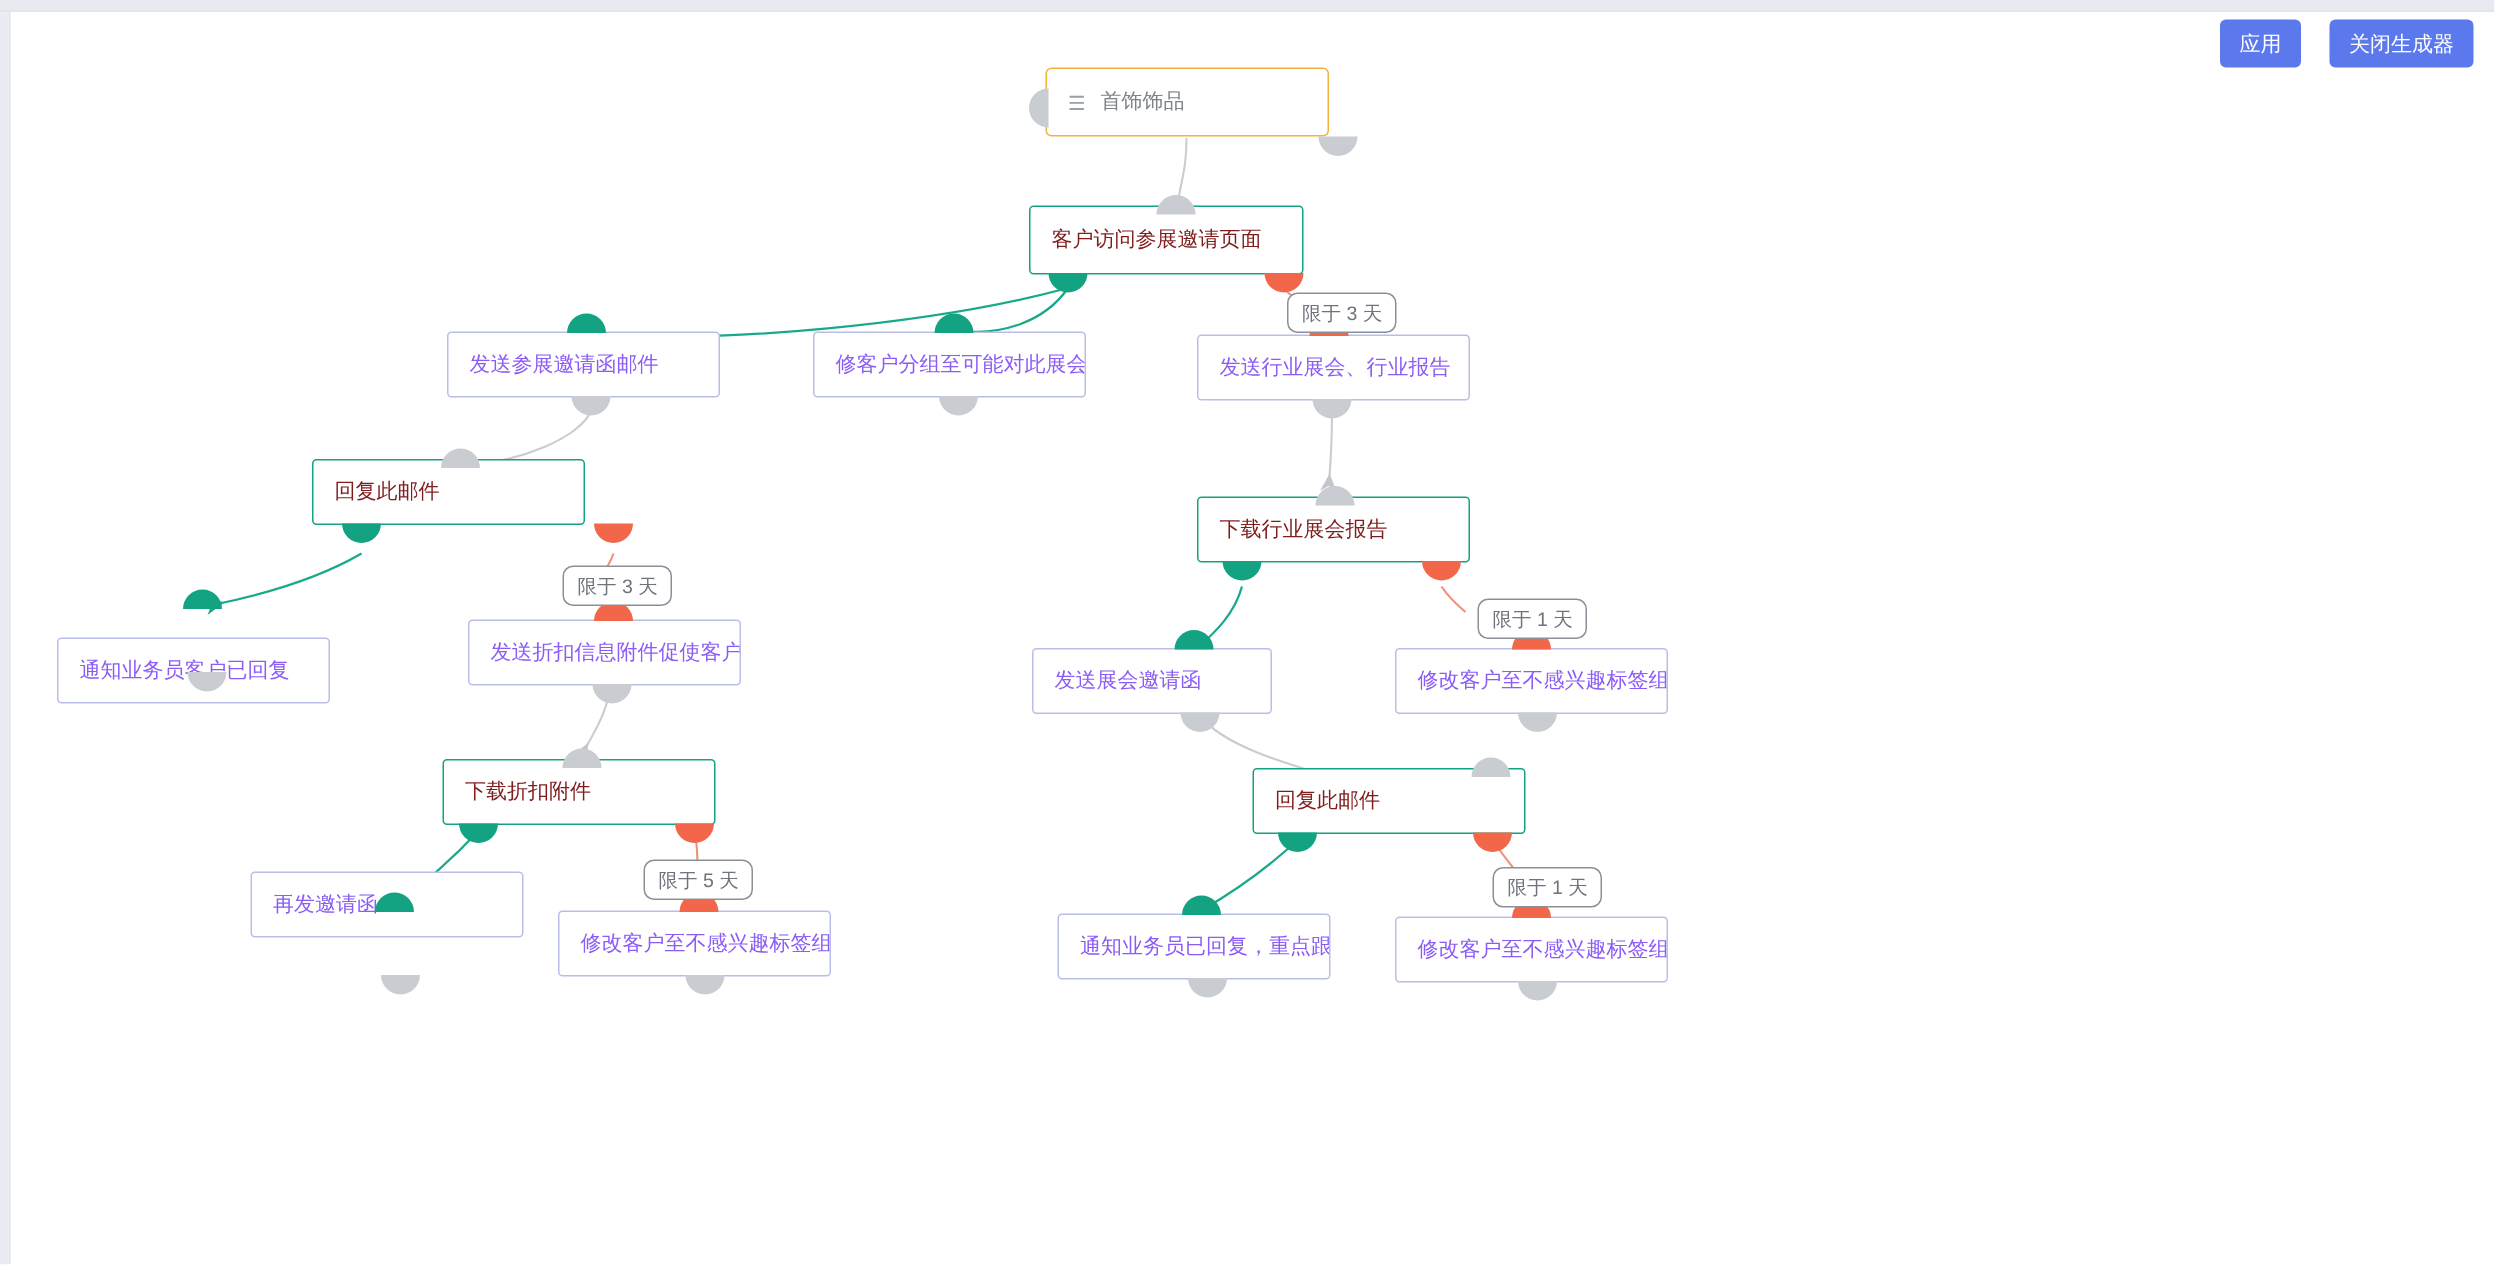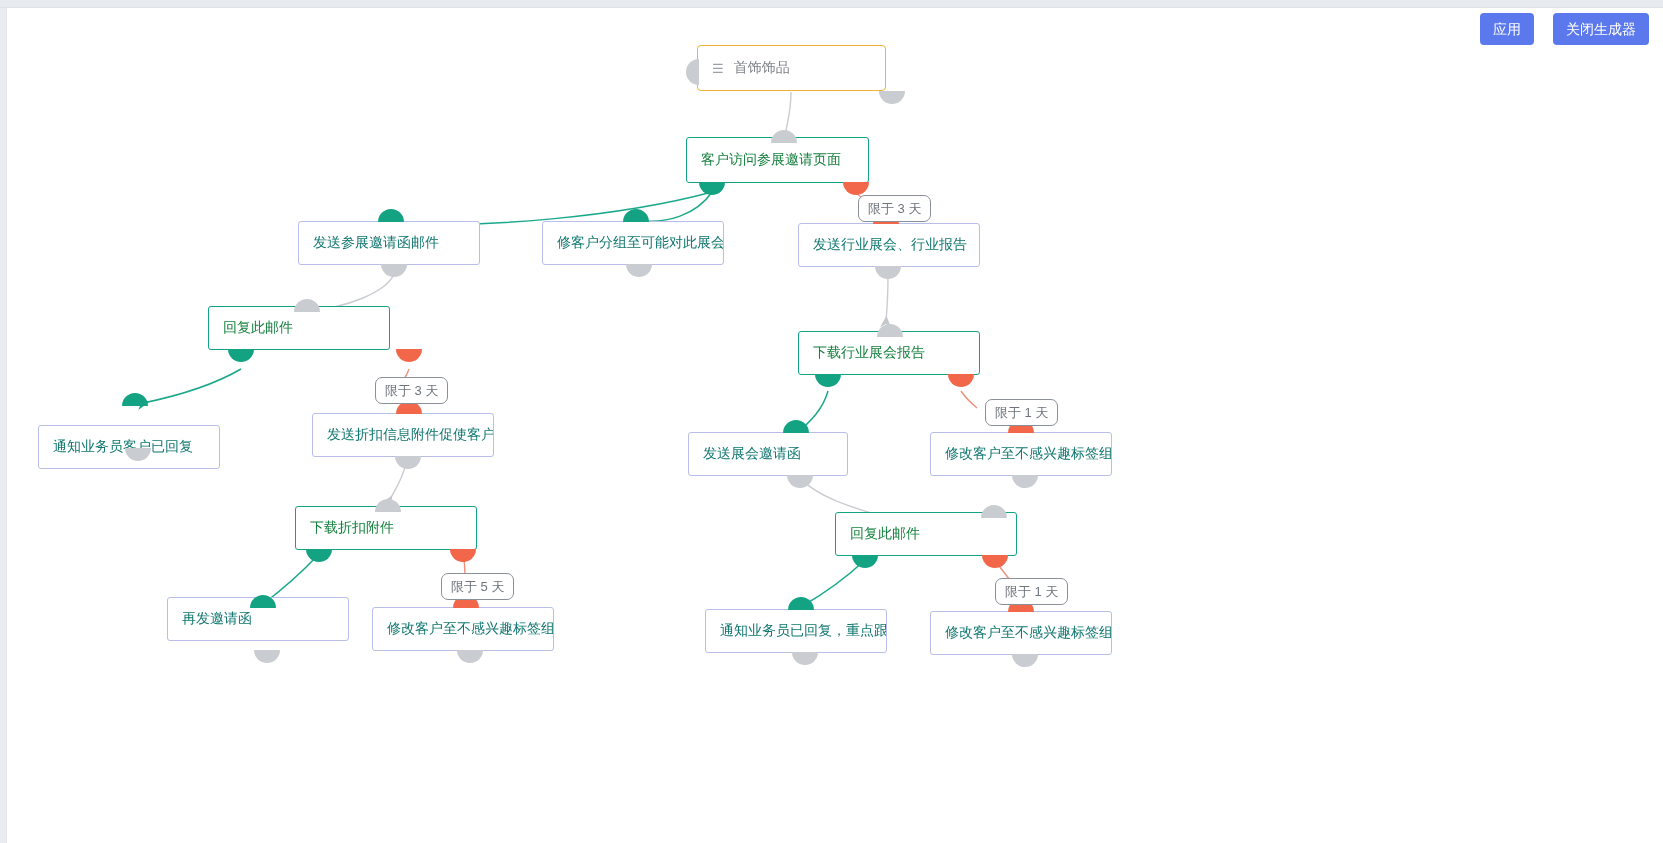--- a/index.html
+++ b/index.html
@@ -66,28 +66,28 @@
   
   .node {
     position: absolute;
     box-sizing: border-box;
     background: #ffffff;
     border: 1px solid #b9bee8;
     border-radius: 3px;
     display: flex;
     align-items: center;
     padding: 0 14px;
-    color: #0f766e;
+    color: #8b5cf6;
     font-size: 14px;
     white-space: nowrap;
     overflow: hidden;
     z-index: 10;
     cursor: pointer;
   }
-  .node.teal   { border: 1.5px solid #13a383; color: #15803d; }
+  .node.teal   { border: 1.5px solid #13a383; color: #7f1d1d; }
   .node.amber  { border: 1.5px solid #f0b339; color: #7e8289; border-radius: 4px; }
 
   .node .glyph {
     display: inline-block;
     margin-right: 10px;
     color: #9aa0a8;
     font-size: 13px;
     line-height: 1;
   }
 
@@ -272,32 +272,32 @@
     <div class="h top c-orange" style="left:1001px; top:411px;"></div>
     <div class="h bottom c-gray" style="left:1005px; top:466px;"></div>
 
     <div class="node teal" style="left:288px; top:497px; width:182px; height:44px;">
       <span>下载折扣附件</span>
     </div>
     <div class="h top c-gray" style="left:368px; top:490px;"></div>
     <div class="h bottom c-teal" style="left:299px; top:540px;"></div>
     <div class="h bottom c-orange" style="left:443px; top:540px;"></div>
 
-    <div class="elabel" style="left:424px; top:564px;">限于 5 天</div>
+    <div class="elabel" style="left:412px; top:564px;">限于 5 天</div>
 
     <div class="node teal" style="left:828px; top:503px; width:182px; height:44px;">
       <span>回复此邮件</span>
     </div>
     <div class="h top c-gray" style="left:974px; top:496px;"></div>
     <div class="h bottom c-teal" style="left:845px; top:546px;"></div>
     <div class="h bottom c-orange" style="left:975px; top:546px;"></div>
 
     <div class="elabel" style="left:978px; top:569px;">限于 1 天</div>
 
-    <div class="node" style="left:160px; top:588px; width:182px; height:44px;">
+    <div class="node" style="left:160px; top:572px; width:182px; height:44px;">
       <span>再发邀请函</span>
     </div>
     <div class="h top c-teal" style="left:243px; top:586px;"></div>
     <div class="h bottom c-gray" style="left:247px; top:641px;"></div>
 
     <div class="node" style="left:365px; top:598px; width:182px; height:44px;">
       <span>修改客户至不感兴趣标签组</span>
     </div>
     <div class="h top c-orange" style="left:446px; top:586px;"></div>
     <div class="h bottom c-gray" style="left:450px; top:641px;"></div>

